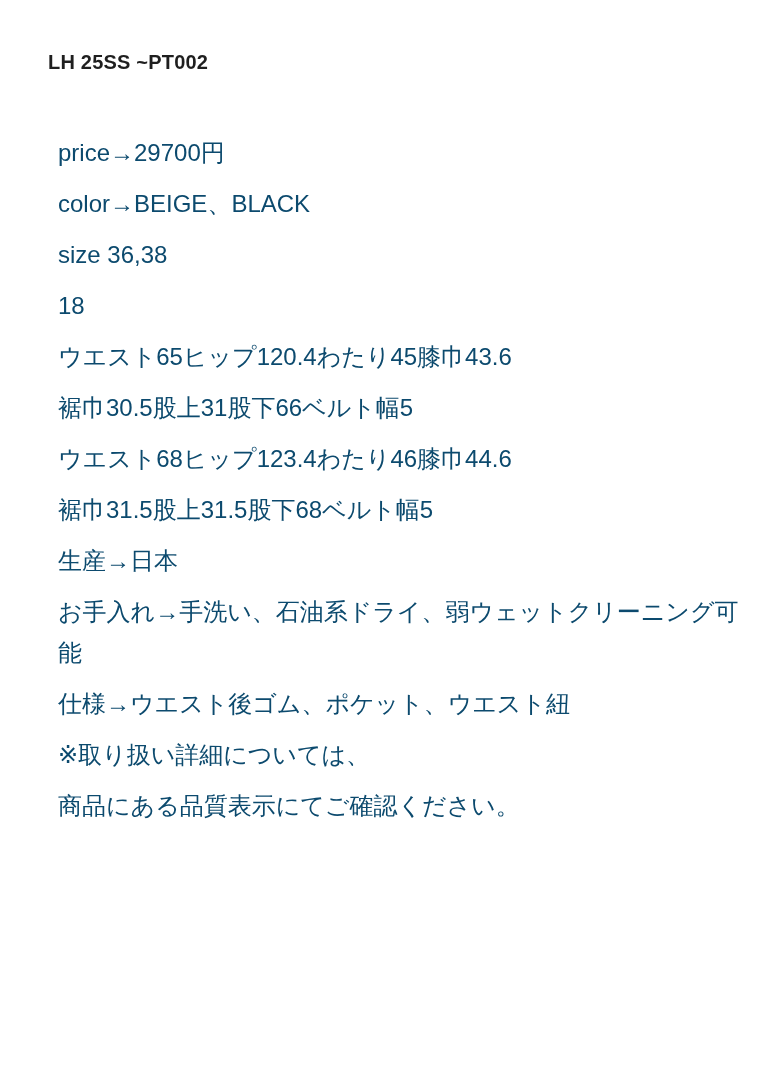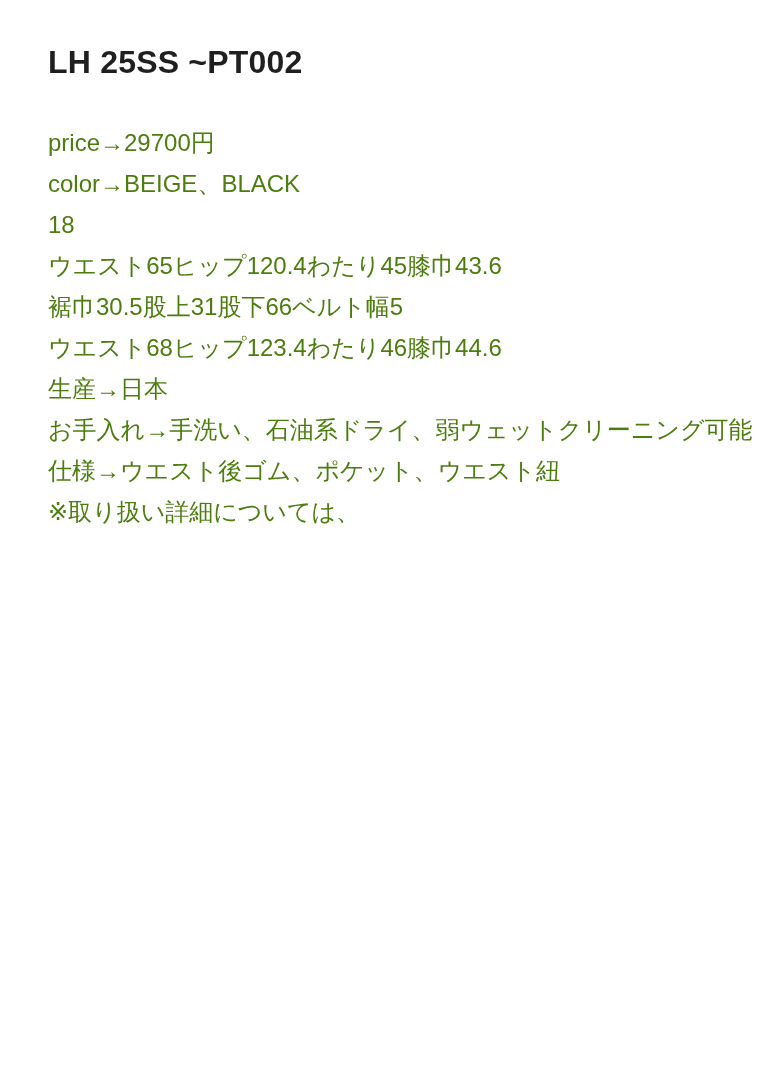--- a/index.html
+++ b/index.html
@@ -21,65 +21,68 @@
     height: 1080px;
     box-sizing: border-box;
     padding: 28px 0 0 0;
     background: #ffffff;
   }
   .content {
     padding-left: 48px;
     padding-right: 10px;
   }
   .doc-title {
-    font-size: 32px;
+    font-size: 20px;
     line-height: 40px;
     letter-spacing: 0.2px;
     color: #1f1f1f;
     margin: 0;
     padding-top: 14px;
     white-space: nowrap;
   }
   .spacer-1 { height: 40px; }
   .spacer-2 { height: 96px; }
   .line {
     font-size: 24px;
     line-height: 41px;
-    color: #4d7c0f;
-    margin: 0;
+    color: #0c4a6e;
+    margin: 10px;
     white-space: nowrap;
   }
   .line.wrap {
     white-space: normal;
   }
   .block { margin: 0; padding: 0; }
 </style>
 </head>
 <body>
 
 <div class="page">
   <div class="content">
 
     <h1 class="doc-title">LH 25SS ~PT002</h1>
 
     <div class="spacer-1"></div>
 
     <div class="block">
       <p class="line">price→29700円</p>
       <p class="line">color→BEIGE、BLACK</p>
+      <p class="line">size 36,38</p>
       <p class="line">18</p>
       <p class="line">ウエスト65ヒップ120.4わたり45膝巾43.6</p>
       <p class="line">裾巾30.5股上31股下66ベルト幅5</p>
       <p class="line">ウエスト68ヒップ123.4わたり46膝巾44.6</p>
+      <p class="line">裾巾31.5股上31.5股下68ベルト幅5</p>
       <p class="line">生産→日本</p>
       <p class="line wrap">お手入れ→手洗い、石油系ドライ、弱ウェットクリーニング可能</p>
       <p class="line">仕様→ウエスト後ゴム、ポケット、ウエスト紐</p>
     </div>
 
     <div class="block">
       <p class="line">※取り扱い詳細については、</p>
+      <p class="line">商品にある品質表示にてご確認ください。</p>
     </div>
 
     <div class="spacer-2"></div>
 
 
   </div>
 </div>
 
 </body></html>

